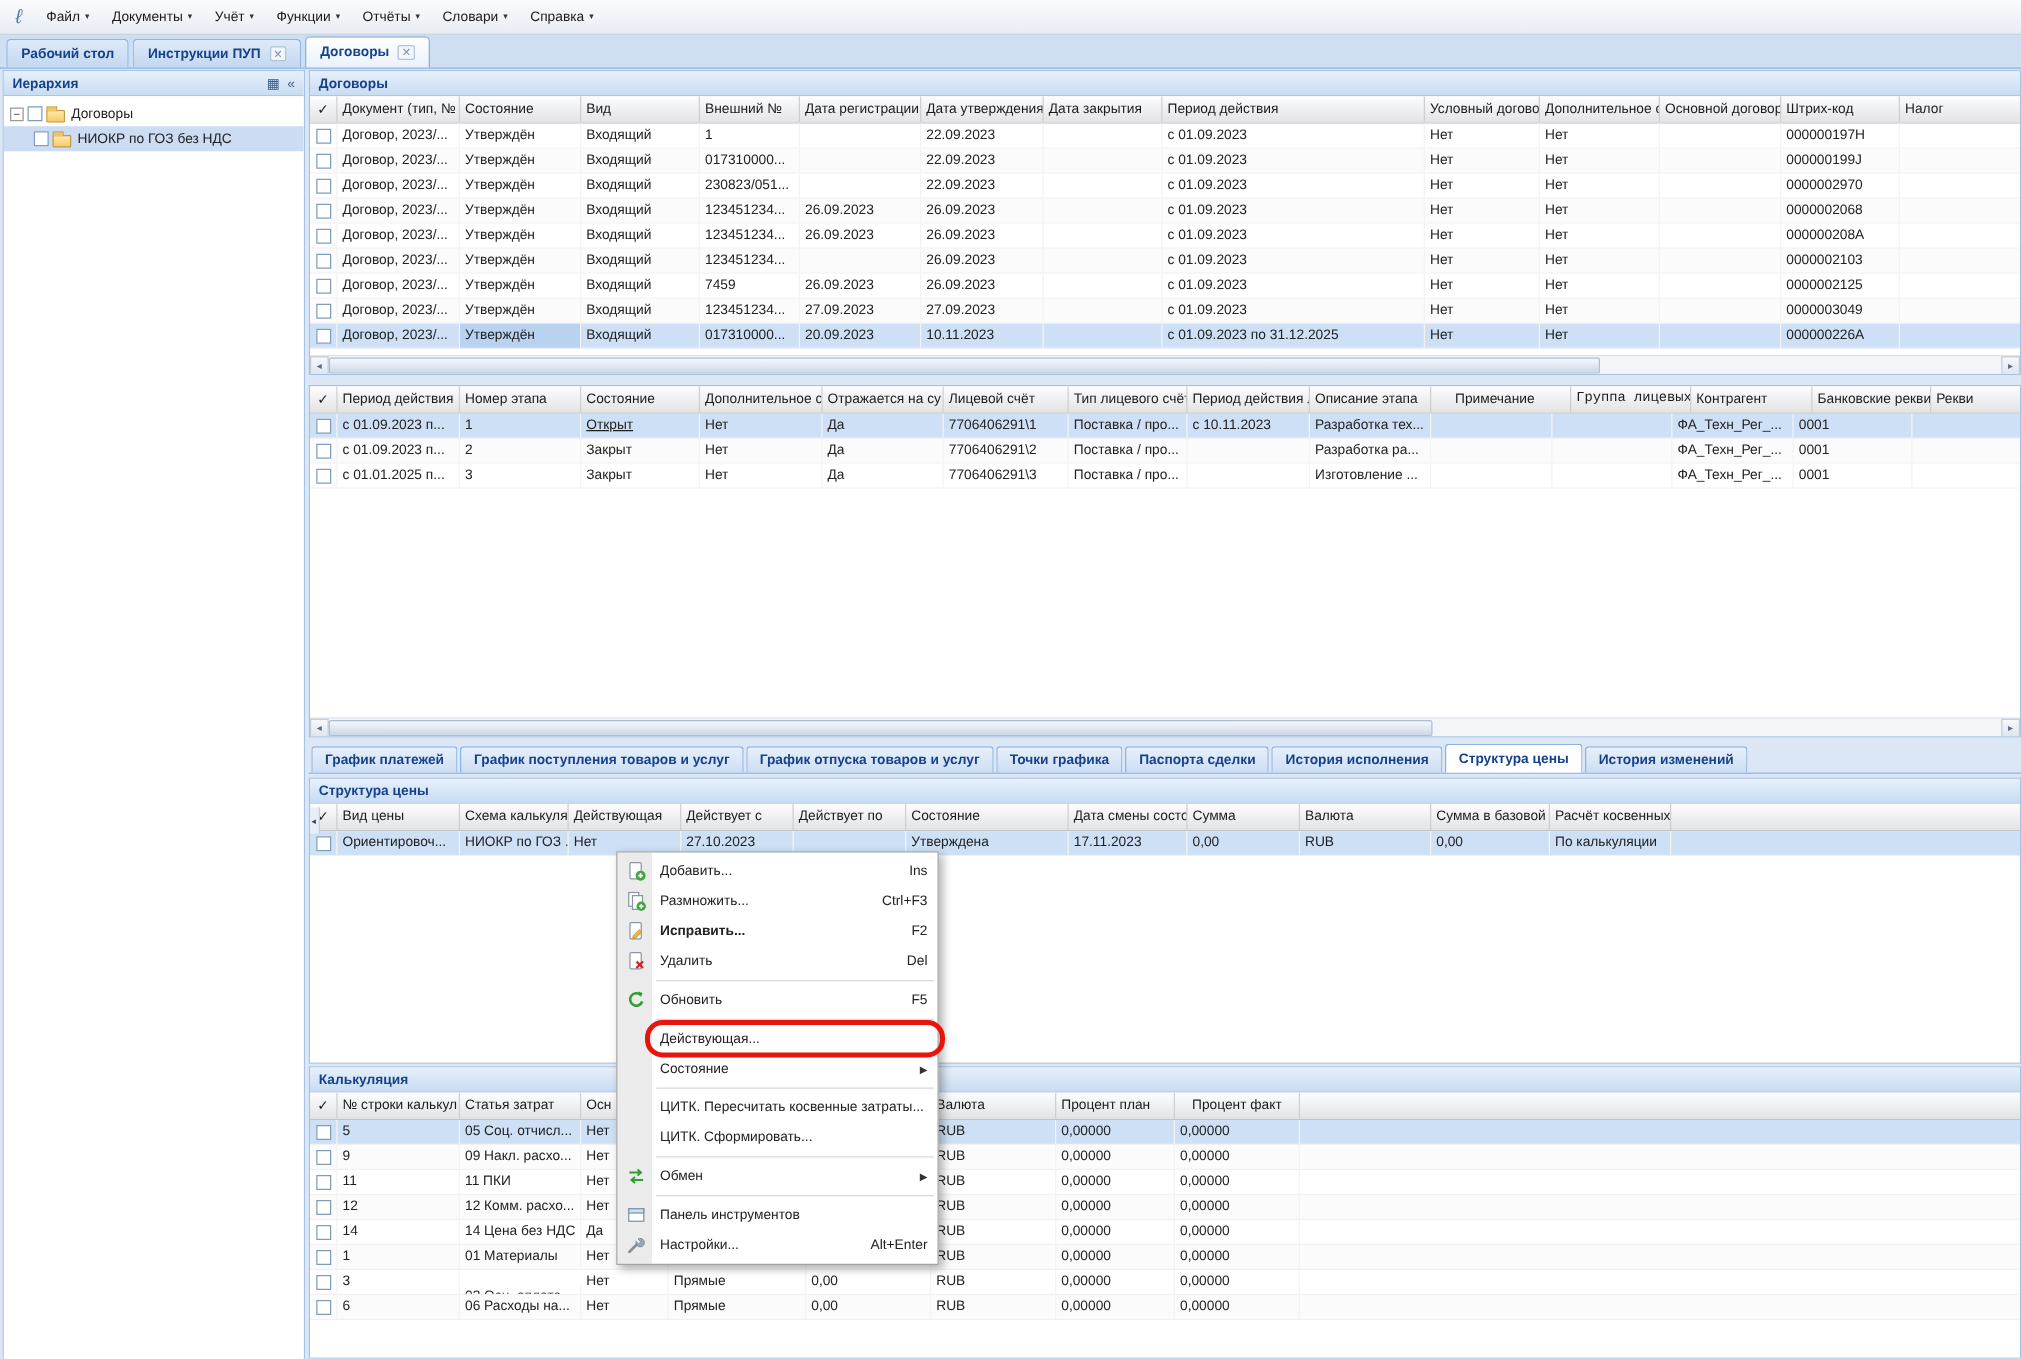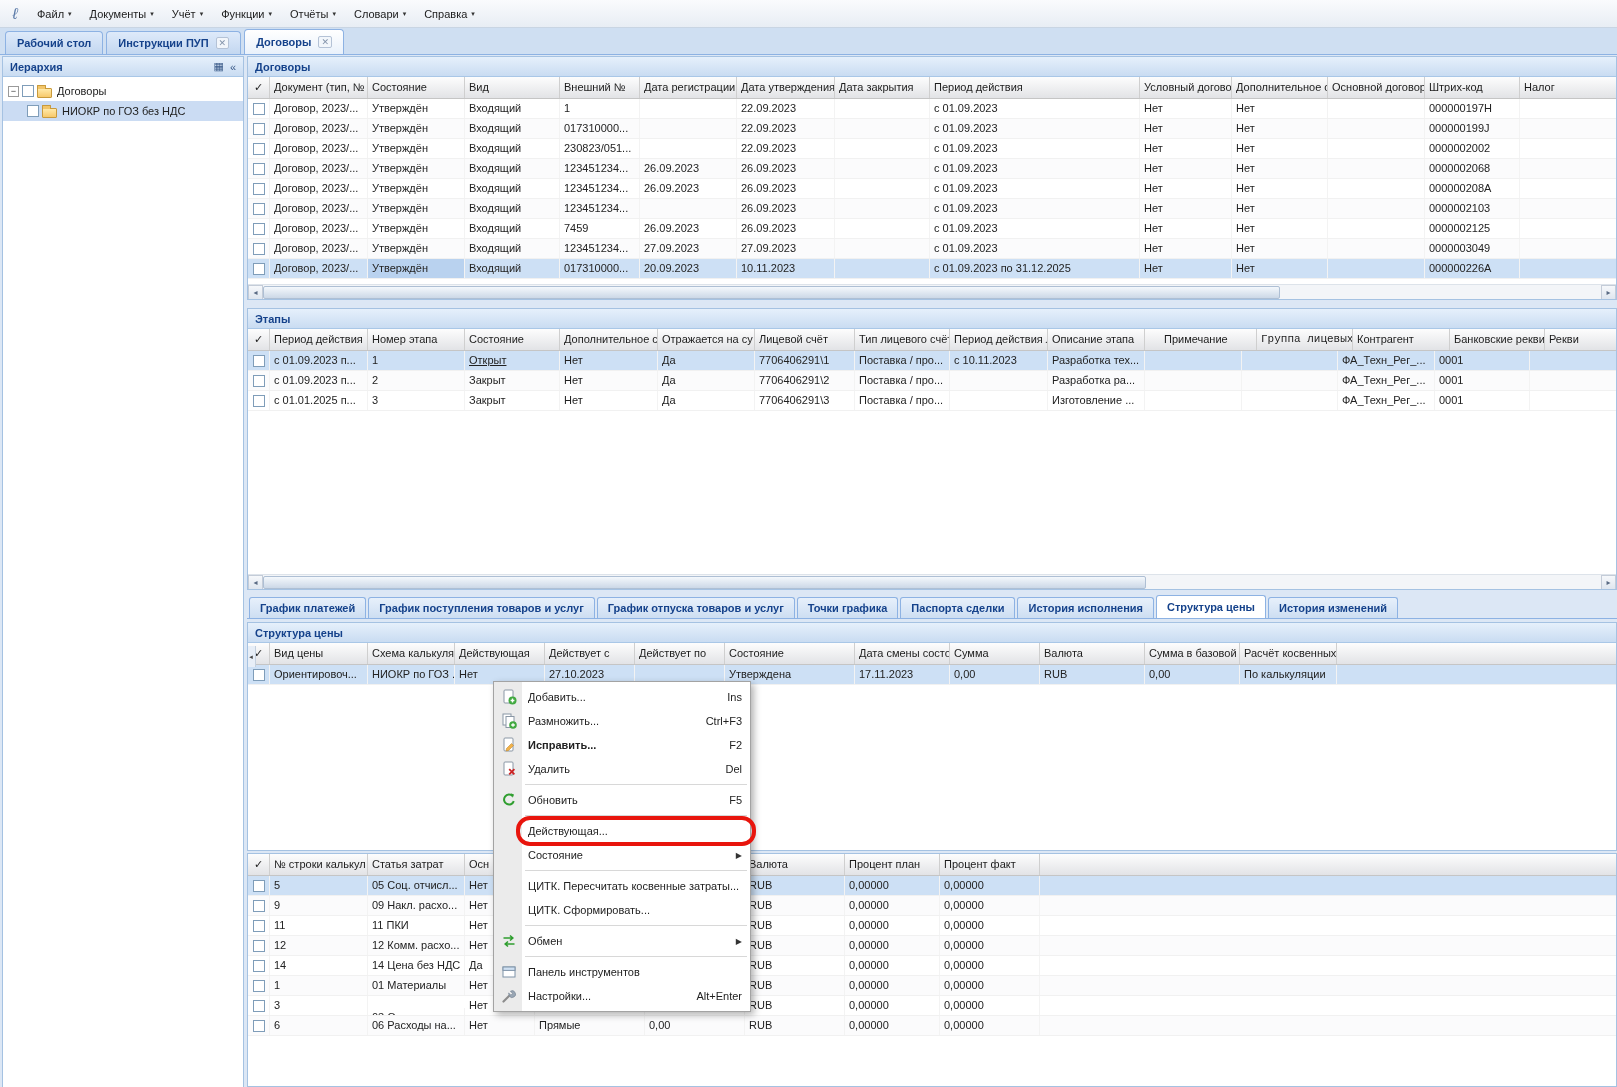--- a/index.html
+++ b/index.html
@@ -218,21 +218,21 @@
             <div class="g-cell" style="width: 97px;">Утверждён</div>
             <div class="g-cell" style="width: 95px;">Входящий</div>
             <div class="g-cell" style="width: 80px;">230823/051...</div>
             <div class="g-cell" style="width: 97px;"></div>
             <div class="g-cell" style="width: 98px;">22.09.2023</div>
             <div class="g-cell" style="width: 95px;"></div>
             <div class="g-cell" style="width: 210px;">с 01.09.2023</div>
             <div class="g-cell" style="width: 92px;">Нет</div>
             <div class="g-cell" style="width: 96px;">Нет</div>
             <div class="g-cell" style="width: 97px;"></div>
-            <div class="g-cell" style="width: 95px;">0000002002</div>
+            <div class="g-cell" style="width: 95px;">0000002970</div>
             <div class="g-cell" style="width: 110px;"></div>
           </div>
           <div class="g-row alt">
             <div class="g-cell" style="width: 22px;">
               <span class="cb"></span>
             </div>
             <div class="g-cell" style="width: 98px;">Договор, 2023/...</div>
             <div class="g-cell" style="width: 97px;">Утверждён</div>
             <div class="g-cell" style="width: 95px;">Входящий</div>
             <div class="g-cell" style="width: 80px;">123451234...</div>
@@ -342,23 +342,20 @@
     <div class="hscroll">
       <span class="sb-btn">◂</span>
       <div class="sb-track">
           <div class="sb-thumb" style="left:0;width:76%"></div>
         </div>
       <span class="sb-btn">▸</span>
     </div>
   </div>
 
   <div class="panel" style="left:247px;top:308px;width:1370px;height:282px">
-    <div class="panel-header">
-      <span>Этапы</span>
-    </div>
     <div class="grid" data-table="etapy">
         <div class="g-head">
           <div class="g-hcell g-check" style="width: 22px;">✓</div>
           <div class="g-hcell" style="width: 98px;">Период действия</div>
           <div class="g-hcell" style="width: 97px;">Номер этапа</div>
           <div class="g-hcell" style="width: 95px;">Состояние</div>
           <div class="g-hcell" style="width: 98px;">Дополнительное с</div>
           <div class="g-hcell" style="width: 97px;">Отражается на су</div>
           <div class="g-hcell" style="width: 100px;">Лицевой счёт</div>
           <div class="g-hcell" style="width: 95px;">Тип лицевого счёт</div>
@@ -487,31 +484,34 @@
             <div class="g-cell" style="width: 105px;">RUB</div>
             <div class="g-cell num" style="width: 95px;">0,00</div>
             <div class="g-cell" style="width: 97px;">По калькуляции</div>
           </div>
         </div>
       </div>
     <div class="filler"></div>
   </div>
 
   <div class="panel" style="left:247px;top:853px;width:1370px;height:234px">
+    <div class="panel-header">
+      <span>Калькуляция</span>
+    </div>
     <div class="grid" data-table="kalk">
         <div class="g-head">
           <div class="g-hcell g-check" style="width: 22px;">✓</div>
           <div class="g-hcell" style="width: 98px;">№ строки калькул</div>
           <div class="g-hcell" style="width: 97px;">Статья затрат</div>
           <div class="g-hcell" style="width: 70px;">Осн</div>
           <div class="g-hcell" style="width: 110px;"></div>
           <div class="g-hcell" style="width: 100px;"></div>
           <div class="g-hcell" style="width: 100px;">Валюта</div>
           <div class="g-hcell" style="width: 95px;">Процент план</div>
-          <div class="g-hcell" style="width: 100px;">Процент факт</div>
+          <div class="g-hcell" style="width: 100px; text-align: center;">Процент факт</div>
         </div>
         <div class="g-body">
           <div class="g-row sel">
             <div class="g-cell" style="width: 22px;">
               <span class="cb"></span>
             </div>
             <div class="g-cell" style="width: 98px;">5</div>
             <div class="g-cell" style="width: 97px;">05 Соц. отчисл...</div>
             <div class="g-cell" style="width: 70px;">Нет</div>
             <div class="g-cell" style="width: 110px;"></div>

